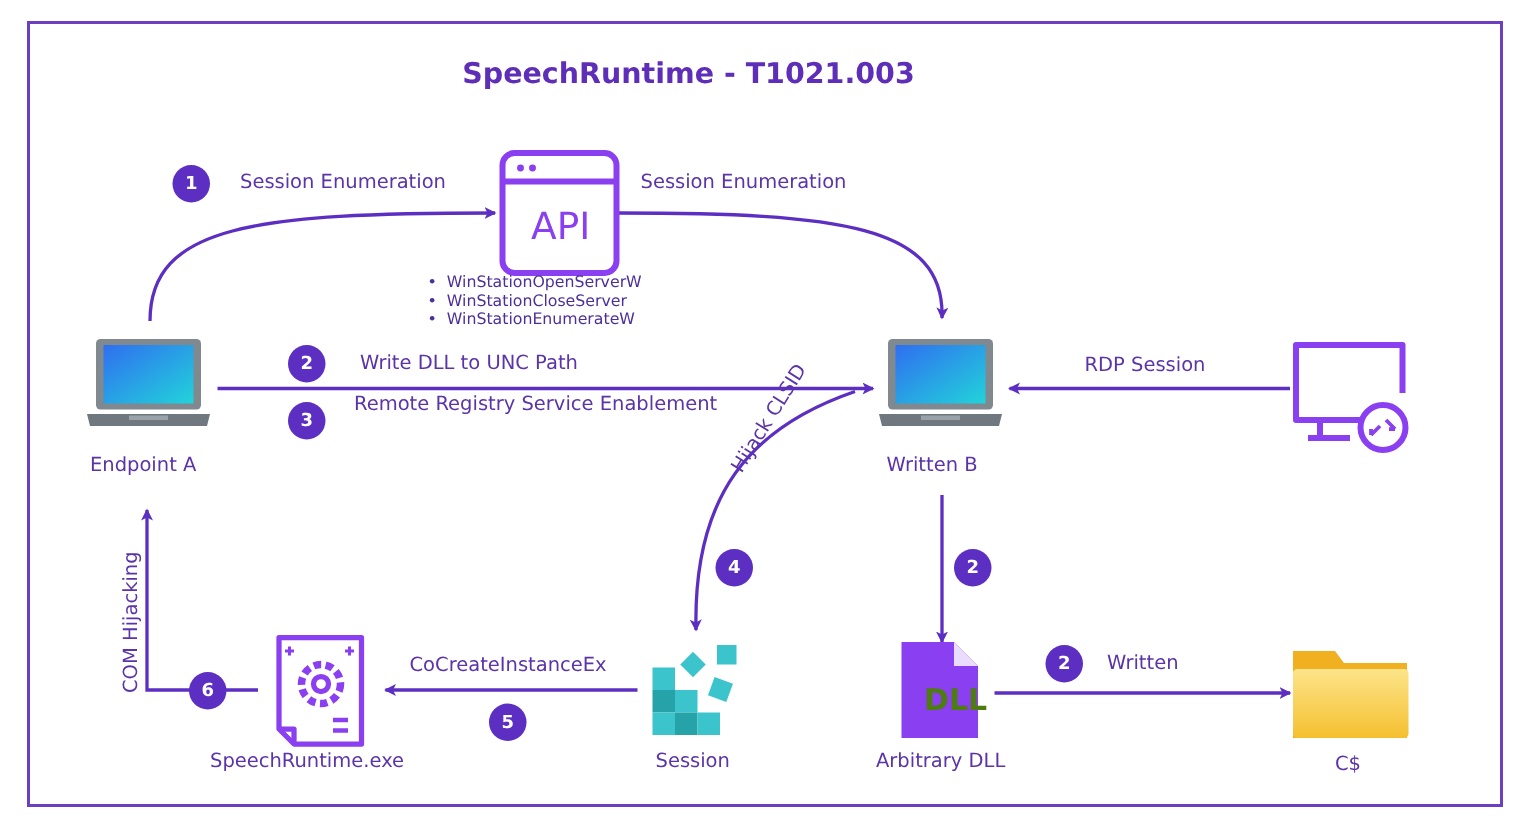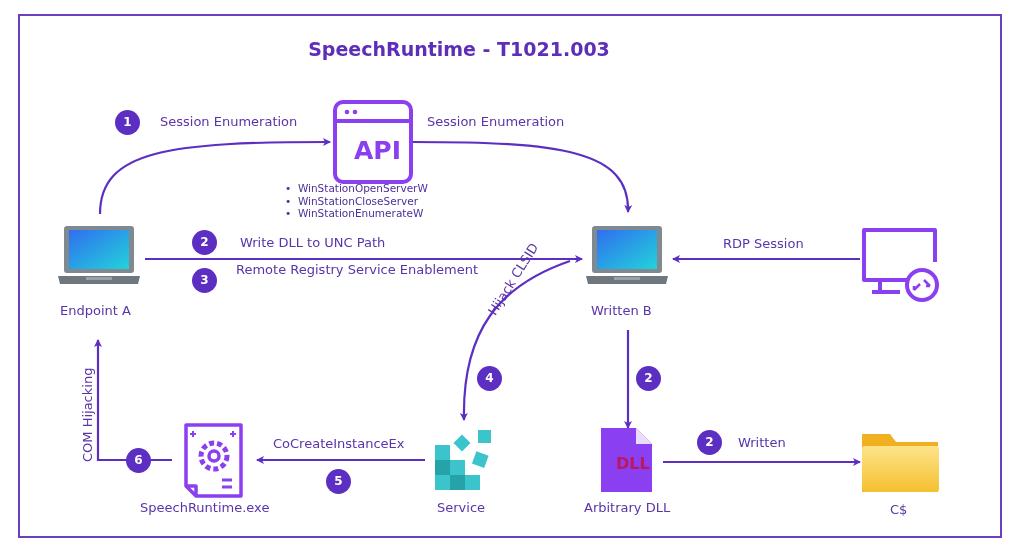--- a/index.html
+++ b/index.html
@@ -98,21 +98,21 @@
     <path d="M601,428 L636,428 L652,444 L652,492 L601,492 Z" fill="#8a3ff0"></path>
     <path d="M636,428 L652,444 L636,444 Z" fill="#e9dcff"></path>
   </g>
 
   <g>
     <path d="M862,434 L890,434 L896,442 L938,442 L938,492 L862,492 Z" fill="#f0b020"></path>
     <rect x="862" y="446" width="77" height="46" rx="3" fill="url(#fold)"></rect>
   </g>
 </svg>
 
-<div class="lbl" style="left:354px;top:136px;font-size:25px;font-weight:bold;color:#8a3ff0;">API</div>
+<div class="lbl" style="left:354px;top:136px;font-size:25px;font-weight:normal;color:#8a3ff0;">API</div>
 <div class="lbl small" style="left:285px;top:182px;">
   <div>•&nbsp; <span>WinStationOpenServerW</span></div>
   <div>•&nbsp; <span>WinStationCloseServer</span></div>
   <div>•&nbsp; <span>WinStationEnumerateW</span></div>
 </div>
 
 <div class="badge" style="left:115px;top:110px;">1</div>
 <div class="lbl" style="left:160px;top:114px;">Session Enumeration</div>
 <div class="lbl" style="left:427px;top:114px;">Session Enumeration</div>
 
@@ -126,26 +126,26 @@
 <div class="lbl" style="left:723px;top:236px;">RDP Session</div>
 
 <div class="lbl" style="left:60px;top:303px;">Endpoint A</div>
 <div class="lbl" style="left:591px;top:303px;">Written B</div>
 
 <div class="lbl" style="left:485px;top:310px;transform:rotate(-58deg);transform-origin:left top;">Hijack CLSID</div>
 <div class="badge" style="left:477px;top:366px;">4</div>
 
 <div class="badge" style="left:636px;top:366px;">2</div>
 
-<div class="lbl" style="left:616px;top:454px;font-size:16px;font-weight:bold;color:#be185d;">DLL</div>
+<div class="lbl" style="left:616px;top:454px;font-size:20px;font-weight:bold;color:#4d7c0f;">DLL</div>
 <div class="lbl" style="left:584px;top:500px;text-align:center;">Arbitrary DLL</div>
 
 <div class="badge" style="left:697px;top:430px;">2</div>
 <div class="lbl" style="left:738px;top:435px;">Written</div>
 <div class="lbl" style="left:890px;top:502px;">C$</div>
 
 <div class="lbl" style="left:273px;top:436px;">CoCreateInstanceEx</div>
 <div class="badge" style="left:326px;top:469px;">5</div>
-<div class="lbl" style="left:437px;top:500px;">Service</div>
+<div class="lbl" style="left:437px;top:500px;">Session</div>
 
 <div class="badge" style="left:126px;top:448px;">6</div>
 <div class="lbl" style="left:80px;top:462px;transform:rotate(-90deg);transform-origin:left top;">COM Hijacking</div>
 <div class="lbl" style="left:140px;top:500px;">SpeechRuntime.exe</div>
 
 </body></html>

